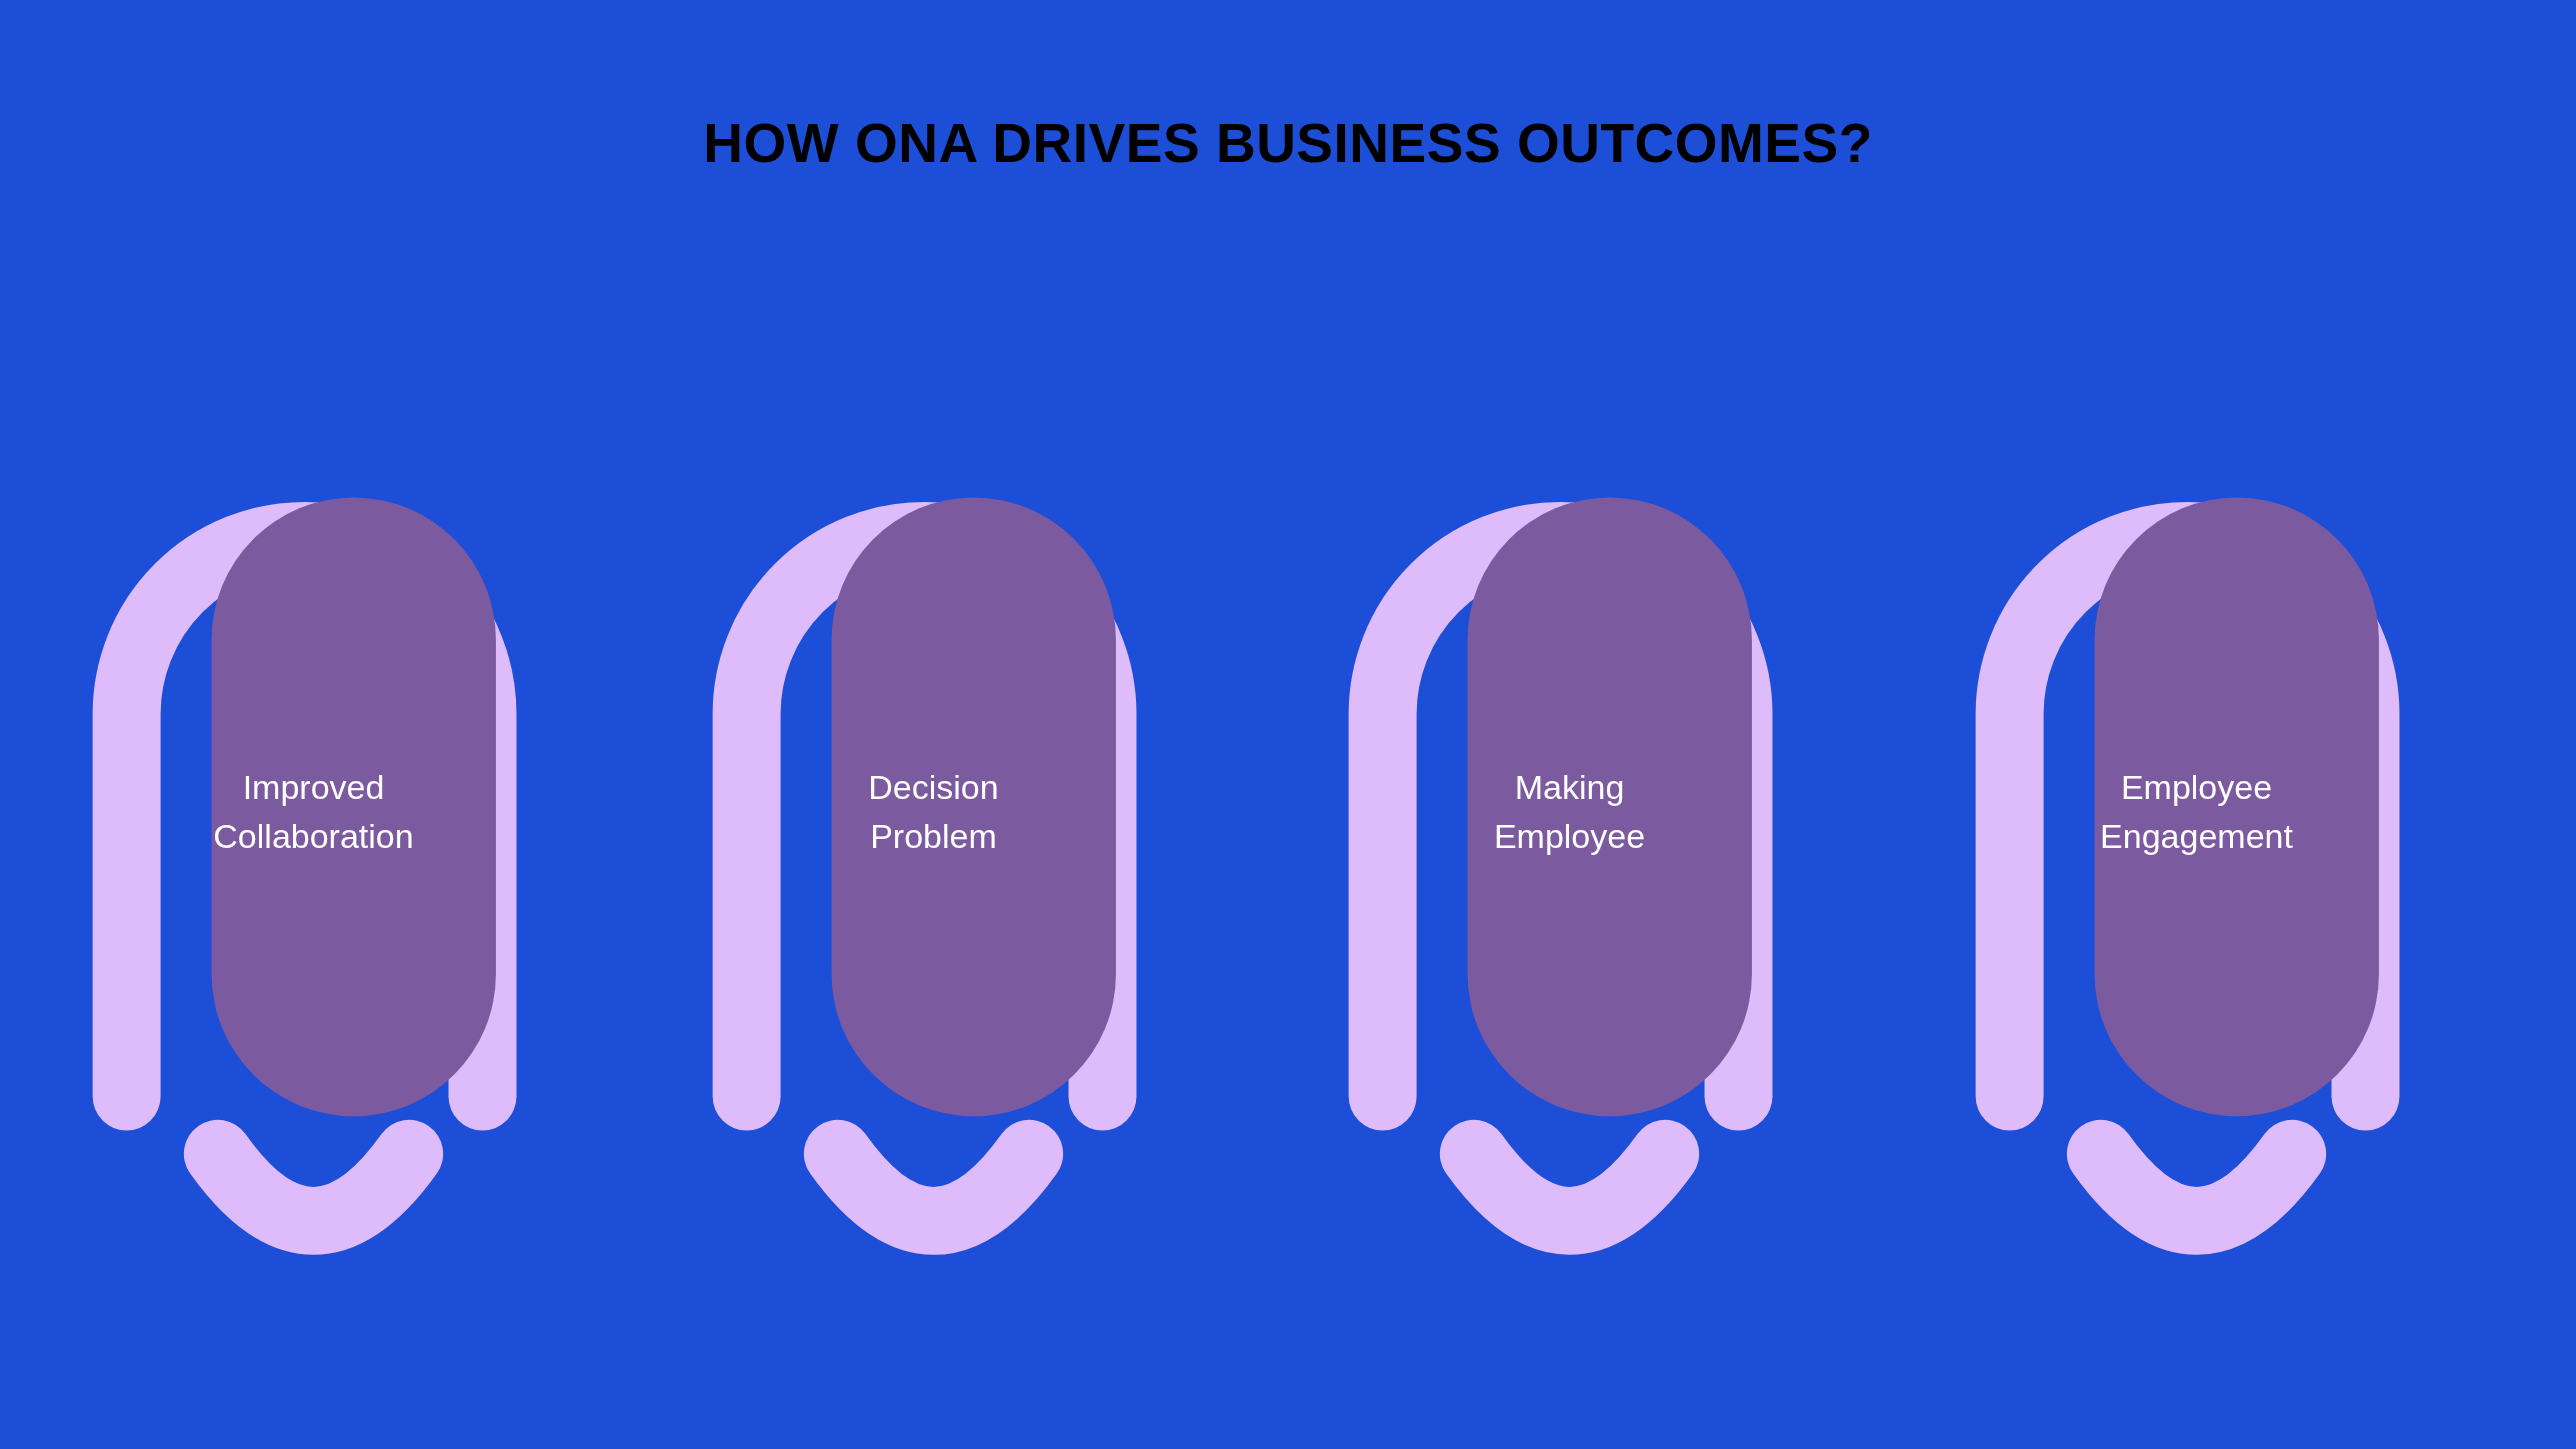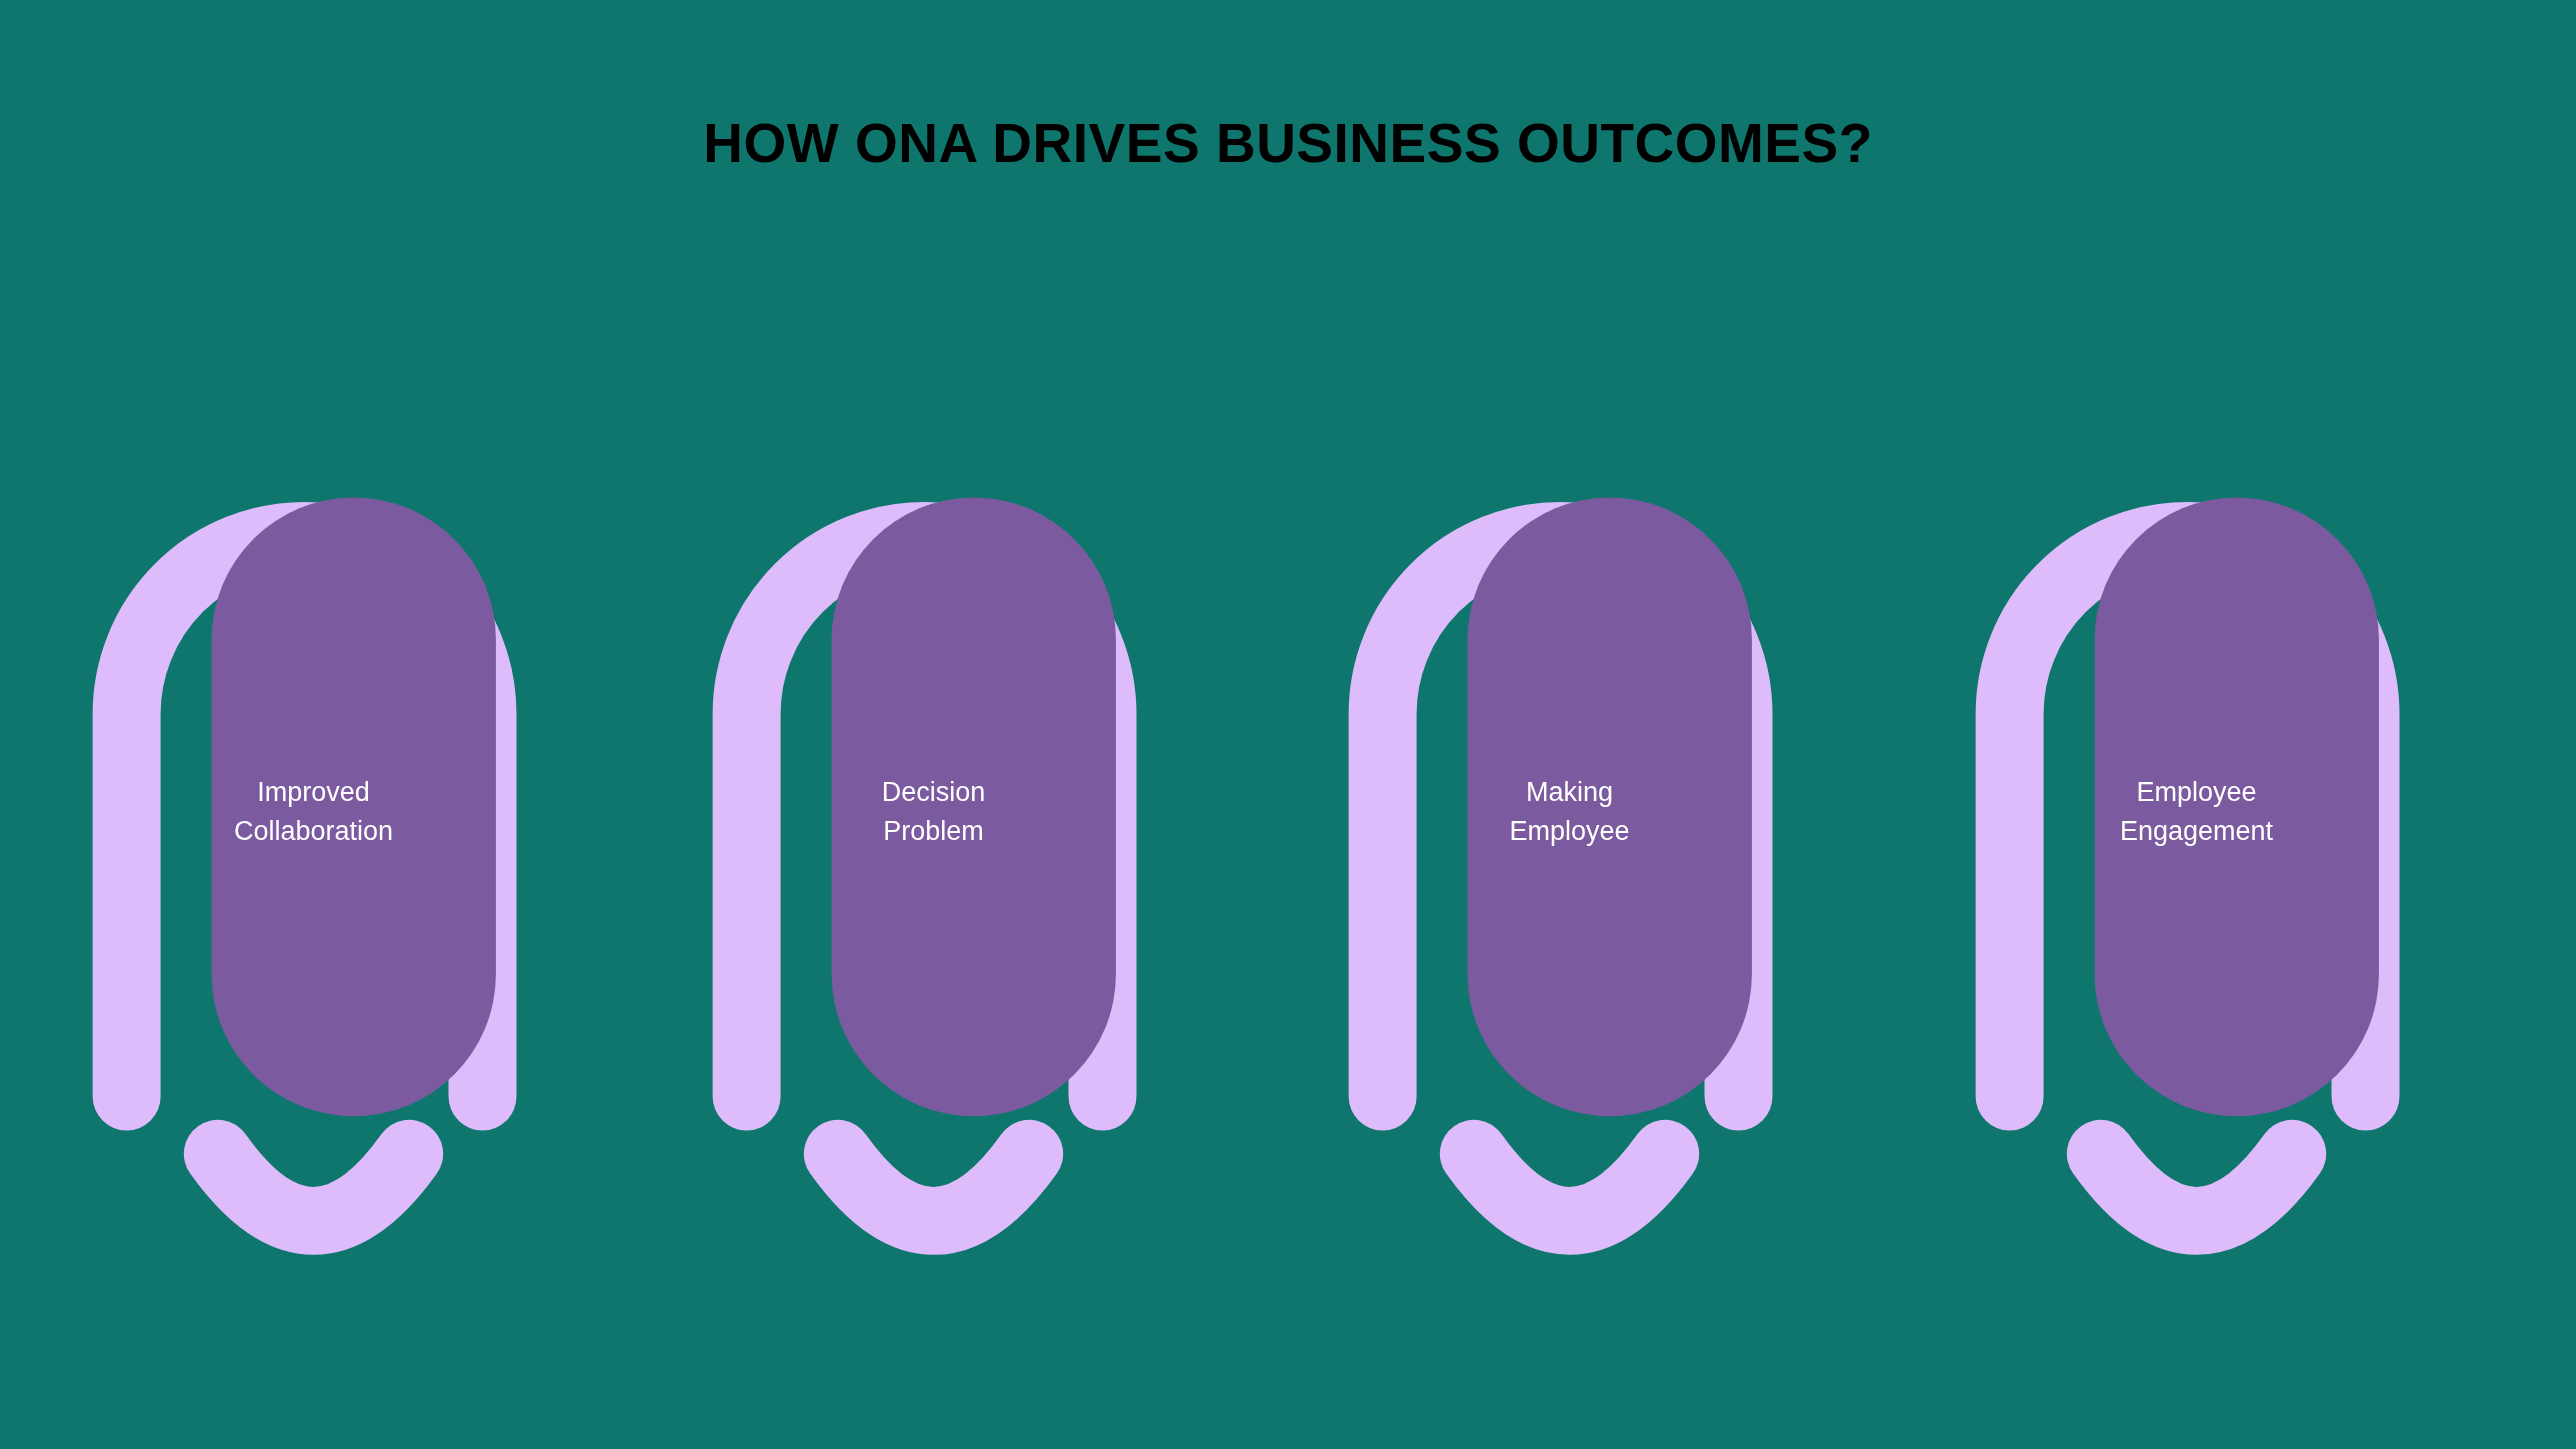--- a/index.html
+++ b/index.html
@@ -11,21 +11,21 @@
     width: 2576px;
     height: 1449px;
     overflow: hidden;
     font-family: "Liberation Sans", sans-serif;
     position: relative;
   }
   #canvas {
     position: relative;
     width: 2576px;
     height: 1449px;
-    background: #0f766e;
+    background: #1d4ed8;
   }
   .page-title {
     position: absolute;
     top: 113px;
     left: 0;
     width: 2576px;
     text-align: center;
     font-family: "Liberation Sans", sans-serif;
     font-weight: 700;
     font-size: 55px;
@@ -65,21 +65,21 @@
     align-items: center;
     justify-content: center;
     pointer-events: none;
   }
   .unit-label-inner {
     margin-top: -12.5px;
     text-align: center;
     color: #ffffff;
     font-family: "Liberation Sans", sans-serif;
     font-weight: 400;
-    font-size: 27px;
+    font-size: 34px;
     line-height: 1.45;
     width: 295px;
   }
   .unit-label-inner .l1,
   .unit-label-inner .l2 {
     display: block;
     white-space: nowrap;
   }
 </style>
 </head>

